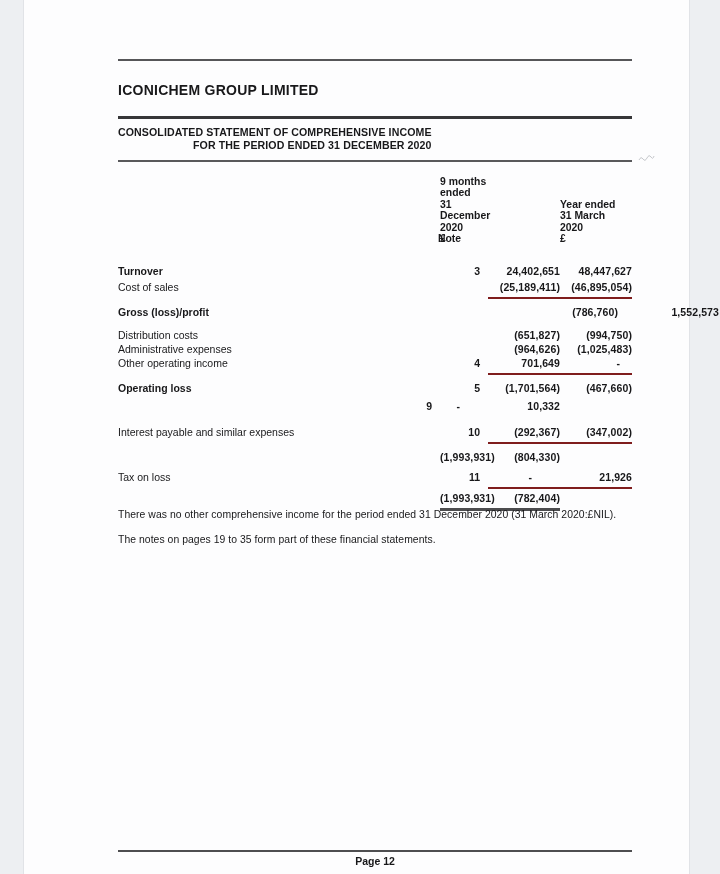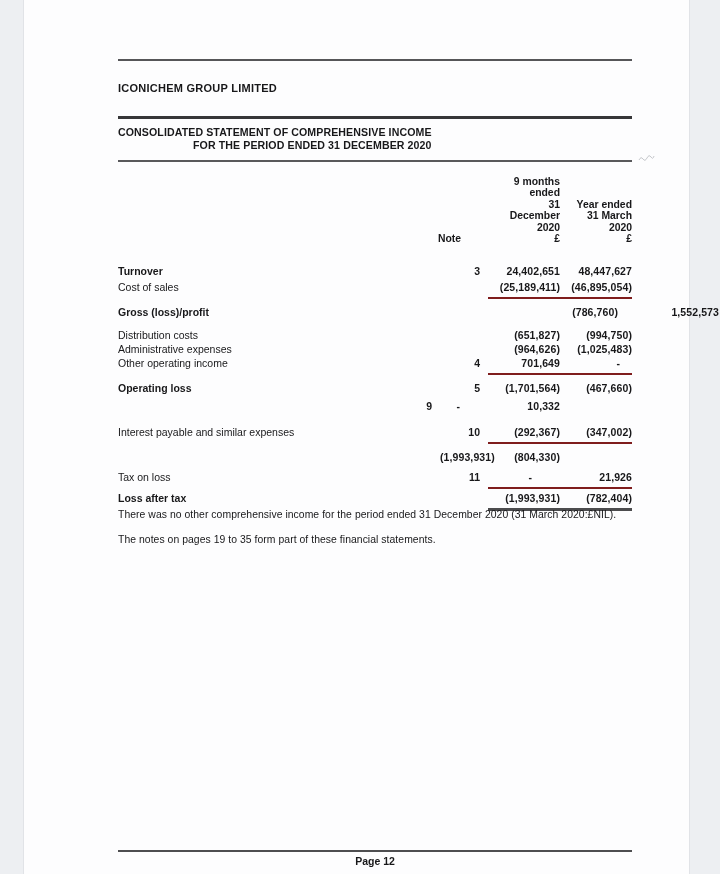--- a/index.html
+++ b/index.html
@@ -14,29 +14,29 @@
   .edge-right{right:0;width:30px;border-left:1px solid #e1e3e7}
 
   .hr{position:absolute;left:118px;width:514px;background:#4a4a4c}
   #rule-top{top:59px;height:2px;background:#565658}
   #rule-mid{top:116px;height:3px;background:#363638}
   #rule-low{top:160px;height:2px;background:#59595b}
   #rule-foot{top:850px;height:2px;background:#4e4e50}
 
   #company-name{
     position:absolute;left:118px;top:82px;
-    font-size:11px;font-weight:700;letter-spacing:.25px;white-space:nowrap;
+    font-size:14px;font-weight:700;letter-spacing:.25px;white-space:nowrap;
   }
   #statement-heading{
     position:absolute;left:118px;top:126px;
     font-size:10.6px;font-weight:700;line-height:12.6px;letter-spacing:.1px;white-space:nowrap;text-align:right;
   }
 
   
-  .colhead{position:absolute;font-size:10.4px;font-weight:700;line-height:11.4px;text-align:right;white-space:nowrap}
+  .colhead{position:absolute;font-size:10.4px;font-weight:700;line-height:11.4px;text-align:left;white-space:nowrap}
   #note-col-header{left:438px;top:233px;width:26px;text-align:left}
   #current-col-header{left:440px;top:176px;width:120px}
   #prior-col-header{left:560px;top:199px;width:72px}
 
   
   #income-table{position:absolute;left:118px;top:264px;width:514px;font-size:10.5px}
   .row{display:grid;grid-template-columns:322px 48px 72px 72px;line-height:14px}
   .row .label{font-weight:400;white-space:nowrap}
   .row.bold .label{font-weight:700}
   .row .note{text-align:right;padding-right:8px;font-weight:700}
@@ -156,21 +156,20 @@
     <div class="val v1">(1,993,931)</div>
     <div class="val v2">(804,330)</div>
   </div>
     <div class="row ruled" style="margin-top: 6px;">
     <div class="label">Tax on loss</div>
     <div class="note">11</div>
     <div class="val v1 dash-c1">-</div>
     <div class="val v2">21,926</div>
   </div>
     <div class="row bold sealed" style="margin-top: 2px;">
-    <div class="label">Loss after tax</div>
     <div class="note"></div>
     <div class="val v1">(1,993,931)</div>
     <div class="val v2">(782,404)</div>
   </div>
   </div>
 
 <div class="para" id="note-paragraph-1">There was no other comprehensive income for the period ended 31 December 2020 (31 March 2020:£NIL).</div>
 <div class="para" id="note-paragraph-2">The notes on pages 19 to 35 form part of these financial statements.</div>
 
 <div class="hr" id="rule-foot"></div>

